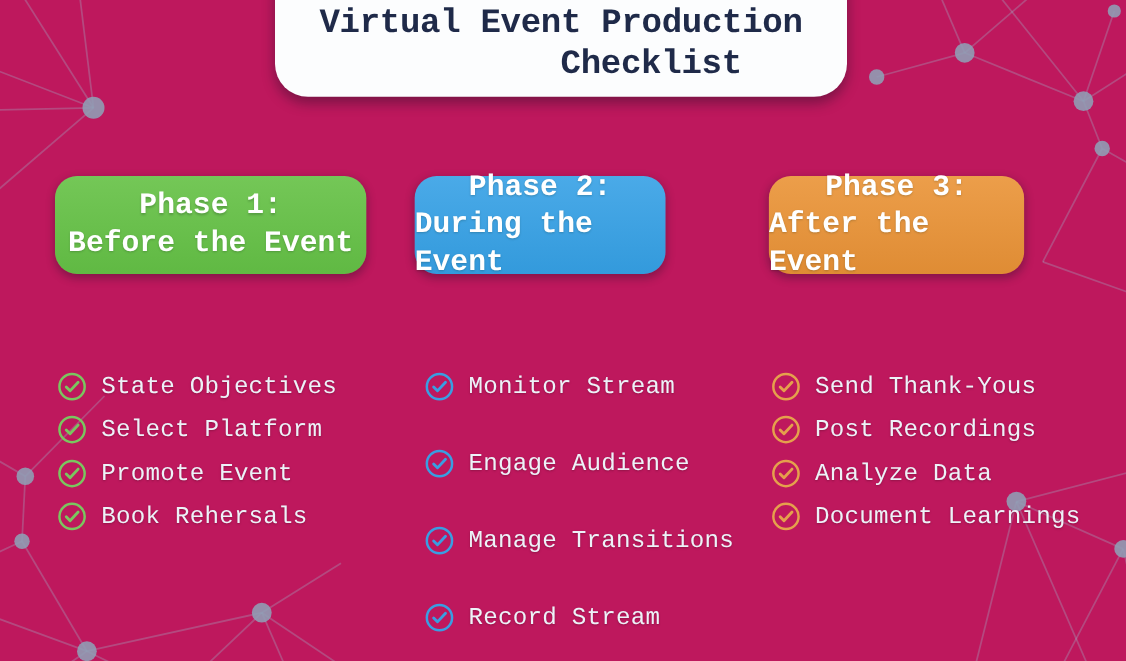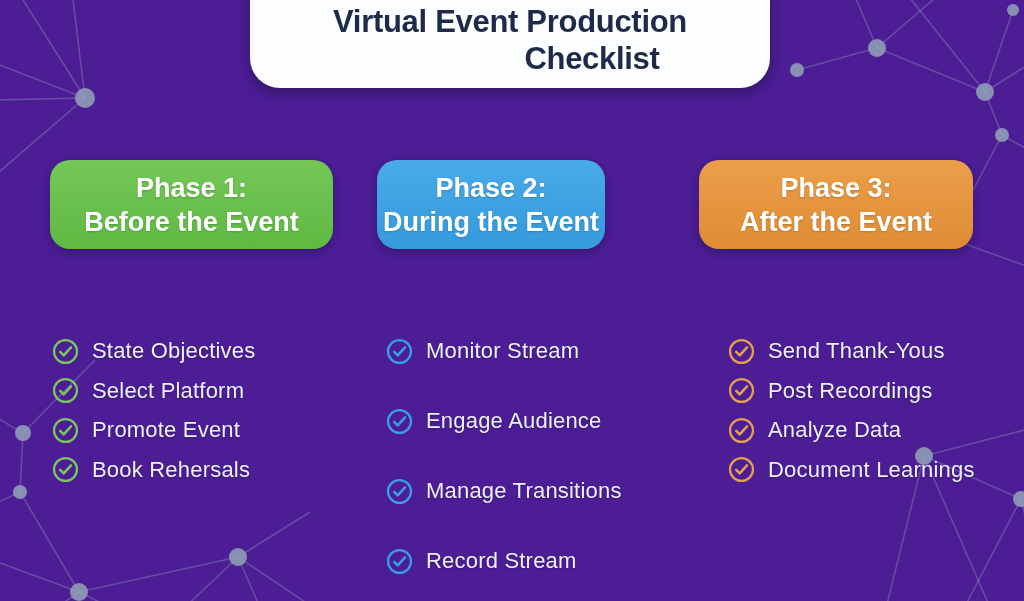--- a/index.html
+++ b/index.html
@@ -1,19 +1,19 @@
 <!DOCTYPE html>
 <html><head>
 <meta charset="utf-8">
 <style>
   html,body{margin:0;padding:0;background:#0d2236;}
   .stage{
     position:relative;width:1024px;height:601px;overflow:hidden;
-    background:#4c1d95;
-    font-family:Liberation Sans, sans-serif;
+    background:#be185d;
+    font-family:Liberation Mono, monospace;
   }
   svg.net{position:absolute;inset:0;pointer-events:none;}
   .net line{stroke:#9fb0c6;stroke-opacity:.32;stroke-width:1.6;}
   .net circle{fill:#8f9fb6;fill-opacity:.88;}
 
   
   .title-card{
     position:absolute;left:250px;top:-36px;width:520px;height:124px;
     background:#fcfdfe;border-radius:30px;
     box-shadow:0 5px 12px rgba(4,14,28,.38);
@@ -26,27 +26,27 @@
   
   .badge{
     position:absolute;top:160px;height:89px;border-radius:20px;
     display:flex;flex-direction:column;justify-content:center;align-items:center;
     color:#ffffff;font-weight:700;font-size:27px;line-height:34px;
     text-shadow:0 1px 2px rgba(10,30,20,.22);
     box-shadow:0 3px 9px rgba(4,14,28,.32);
   }
   .badge-1{left:50px;width:283px;background:linear-gradient(180deg,#74c757,#60b943);}
   .badge-2{left:377px;width:228px;background:linear-gradient(180deg,#4aaae8,#339adc);}
-  .badge-3{left:699px;width:274px;background:linear-gradient(180deg,#ec9e4a,#df8c34);}
+  .badge-3{left:699px;width:232px;background:linear-gradient(180deg,#ec9e4a,#df8c34);}
 
   
   .col{position:absolute;top:337px;display:flex;flex-direction:column;gap:11.5px;}
   .col-1{left:52px;}
   .col-2{left:386px;gap:42px;}
-  .col-3{left:728px;}
+  .col-3{left:701px;}
   .item{display:flex;align-items:center;gap:13px;height:28px;}
   .item .label{font-size:22px;color:#edf2f8;letter-spacing:.2px;
     text-shadow:0 1px 2px rgba(0,0,0,.25);}
   .check{width:27px;height:27px;flex:0 0 27px;}
   .col-1 .check{color:#7ac65f;}
   .col-2 .check{color:#399ee2;}
   .col-3 .check{color:#e5a04c;}
 </style>
 </head>
 <body>

